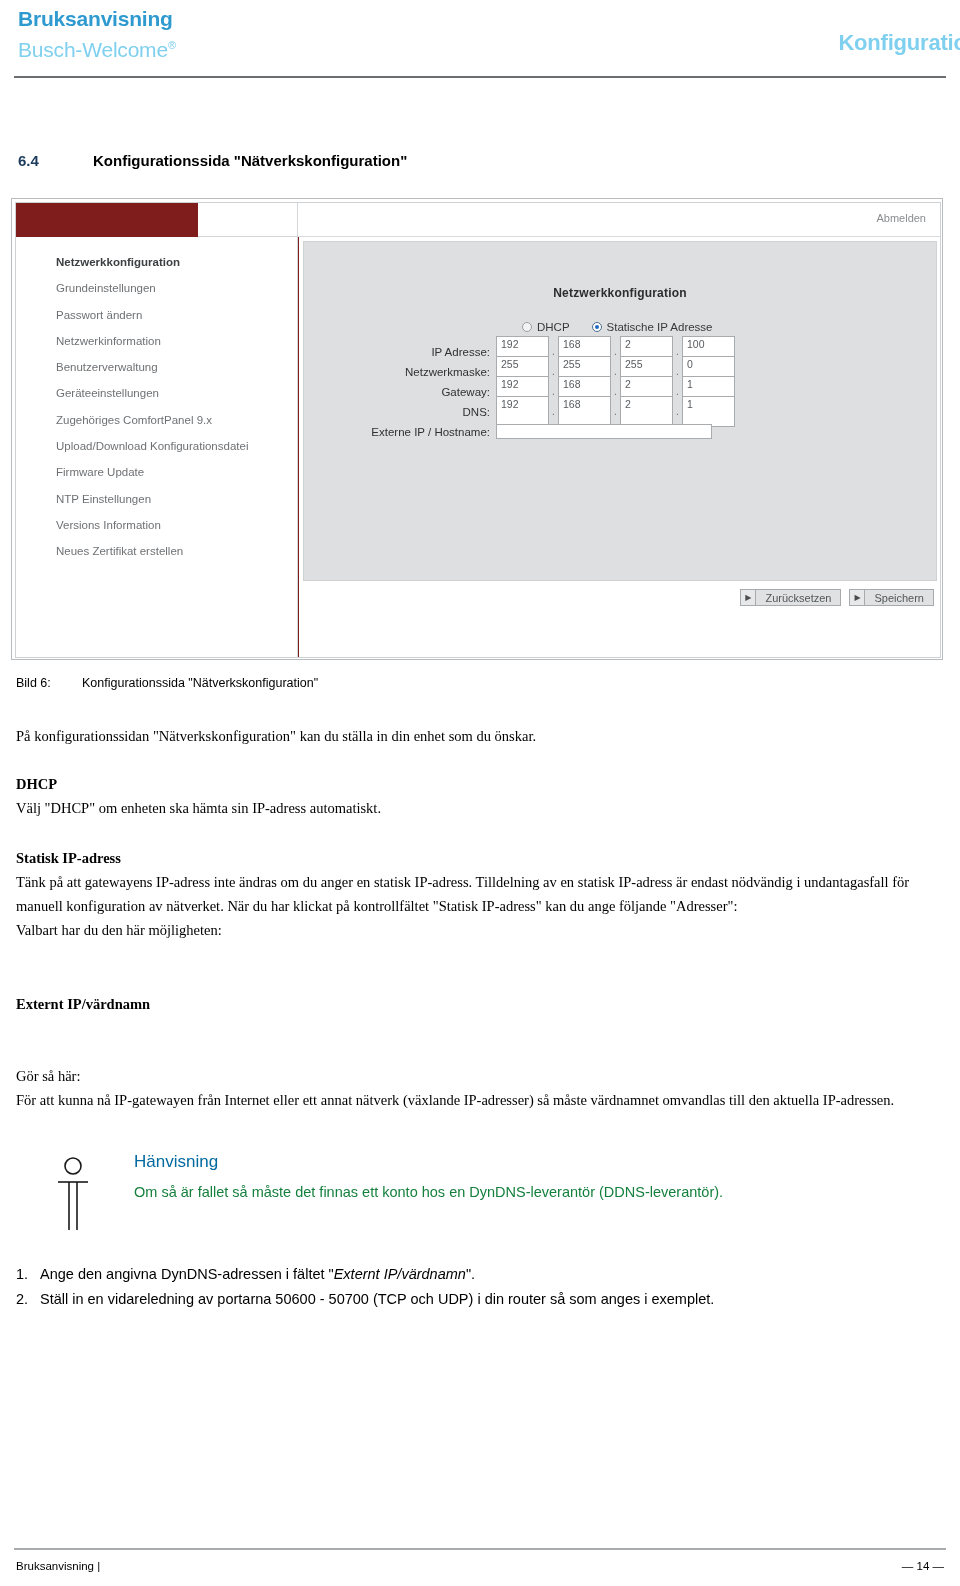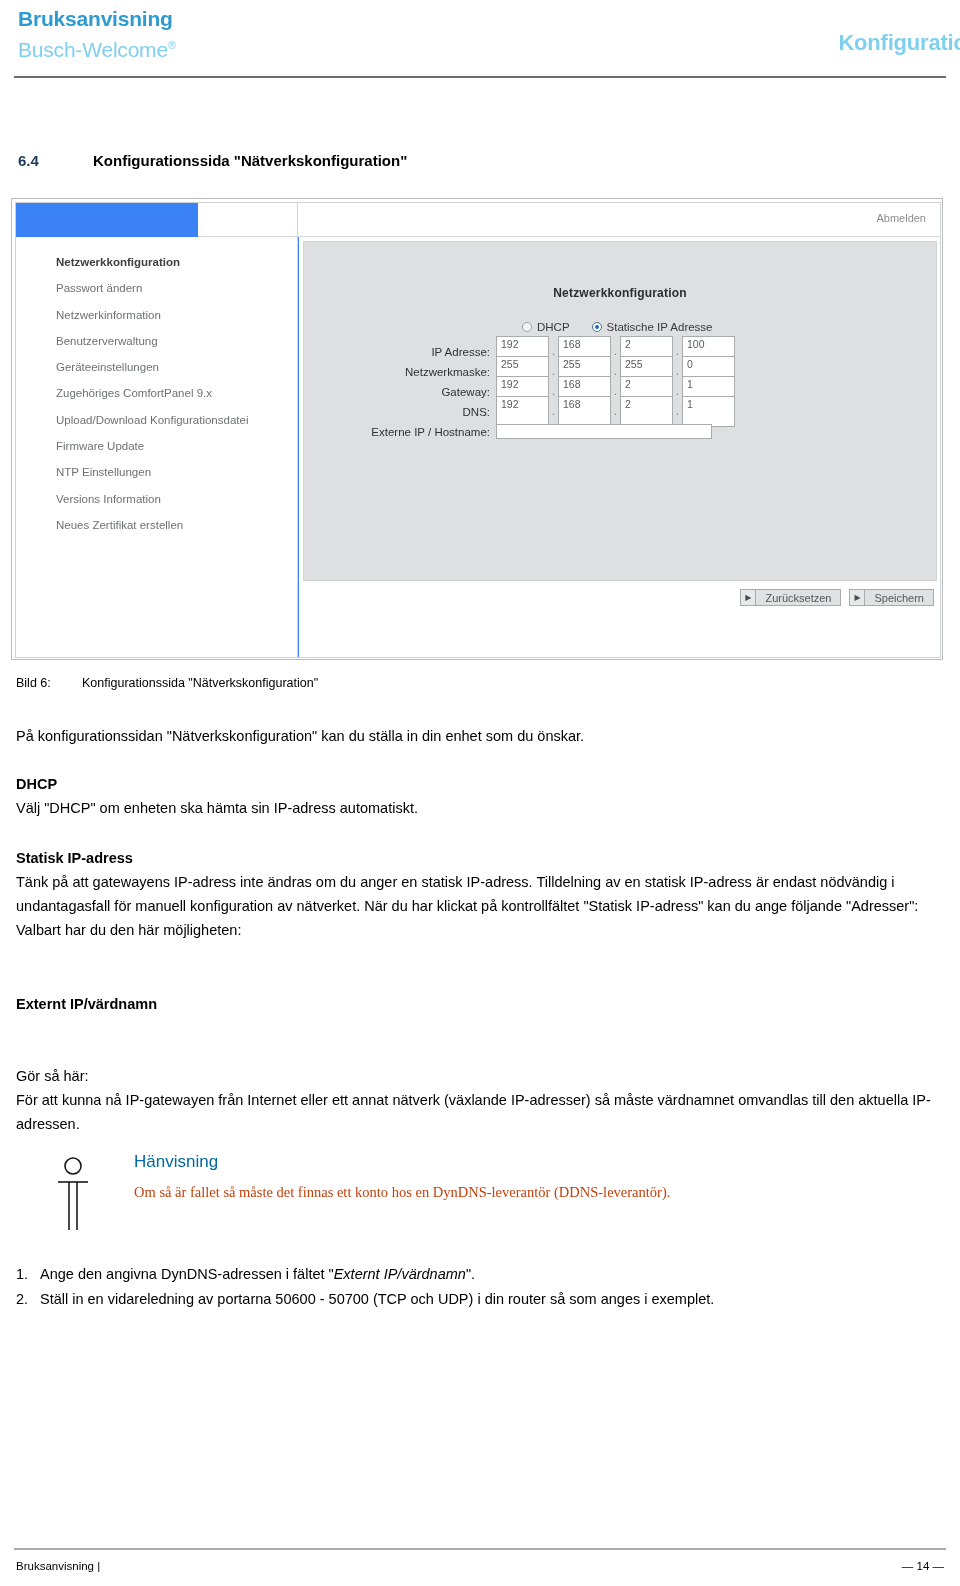--- a/index.html
+++ b/index.html
@@ -93,21 +93,21 @@
     background: #ffffff;
     border: 1px solid #b9bcbf;
     box-sizing: border-box;
     overflow: hidden;
   }
   .shot-inner {
     position: absolute;
     left: 3px; top: 3px;
     width: 926px;
     height: 456px;
-    background: #3b82f6;
+    background: #7f1d1d;
     border: 1px solid #cfd2d4;
     box-sizing: border-box;
   }
   
   .shot-tab {
     position: absolute;
     left: 182px;
     top: 0px;
     width: 100px;
     height: 34px;
@@ -315,20 +315,21 @@
   }
 
   
   .body-text {
     position: absolute;
     left: 16px;
     width: 916px;
     font-size: 14.5px;
     line-height: 24px;
     color: #000000;
+    font-family: Liberation Serif, serif;
   }
   .body-text p { margin: 0; }
   .body-text .b { font-weight: bold; }
 
   .blk-intro { top: 724px; }
   .blk-dhcp  { top: 772px; }
   .blk-static{ top: 846px; }
   .blk-ext   { top: 992px; }
   .blk-gor   { top: 1064px; }
 
@@ -352,22 +353,21 @@
     top: 0px;
     font-size: 17px;
     color: #0369a1;
   }
   .note-body {
     position: absolute;
     left: 118px;
     top: 28px;
     font-size: 14.5px;
     line-height: 24px;
-    color: #c2410c;
-    font-family: Liberation Serif, serif;
+    color: #15803d;
   }
 
   
   .olist {
     position: absolute;
     left: 16px;
     top: 1262px;
     width: 916px;
     font-size: 14.5px;
     line-height: 25px;
@@ -426,20 +426,21 @@
   <div class="shot-inner">
 
     <div class="shot-tab"></div>
 
     <div class="shot-topbar">
       <div class="logout-link">Abmelden</div>
     </div>
 
     <div class="shot-sidebar">
       <div class="nav-item active">Netzwerkkonfiguration</div>
+      <div class="nav-item">Grundeinstellungen</div>
       <div class="nav-item">Passwort ändern</div>
       <div class="nav-item">Netzwerkinformation</div>
       <div class="nav-item">Benutzerverwaltung</div>
       <div class="nav-item">Geräteeinstellungen</div>
       <div class="nav-item">Zugehöriges ComfortPanel 9.x</div>
       <div class="nav-item">Upload/Download Konfigurationsdatei</div>
       <div class="nav-item">Firmware Update</div>
       <div class="nav-item">NTP Einstellungen</div>
       <div class="nav-item">Versions Information</div>
       <div class="nav-item">Neues Zertifikat erstellen</div>

